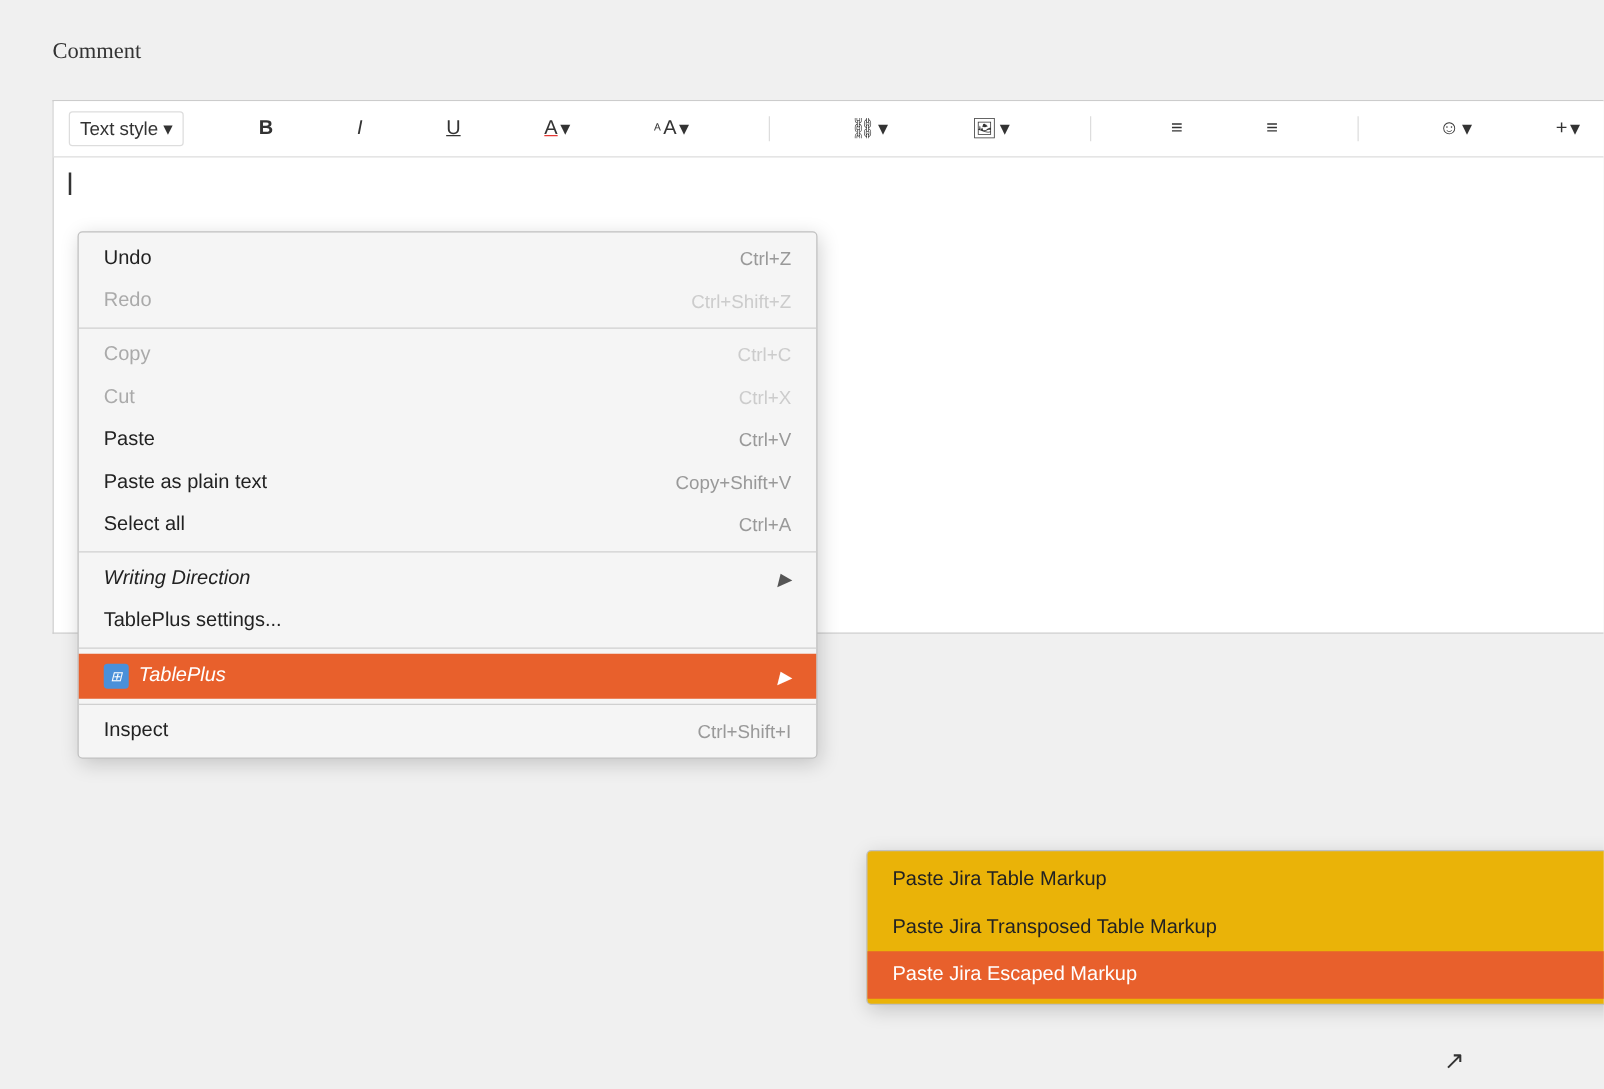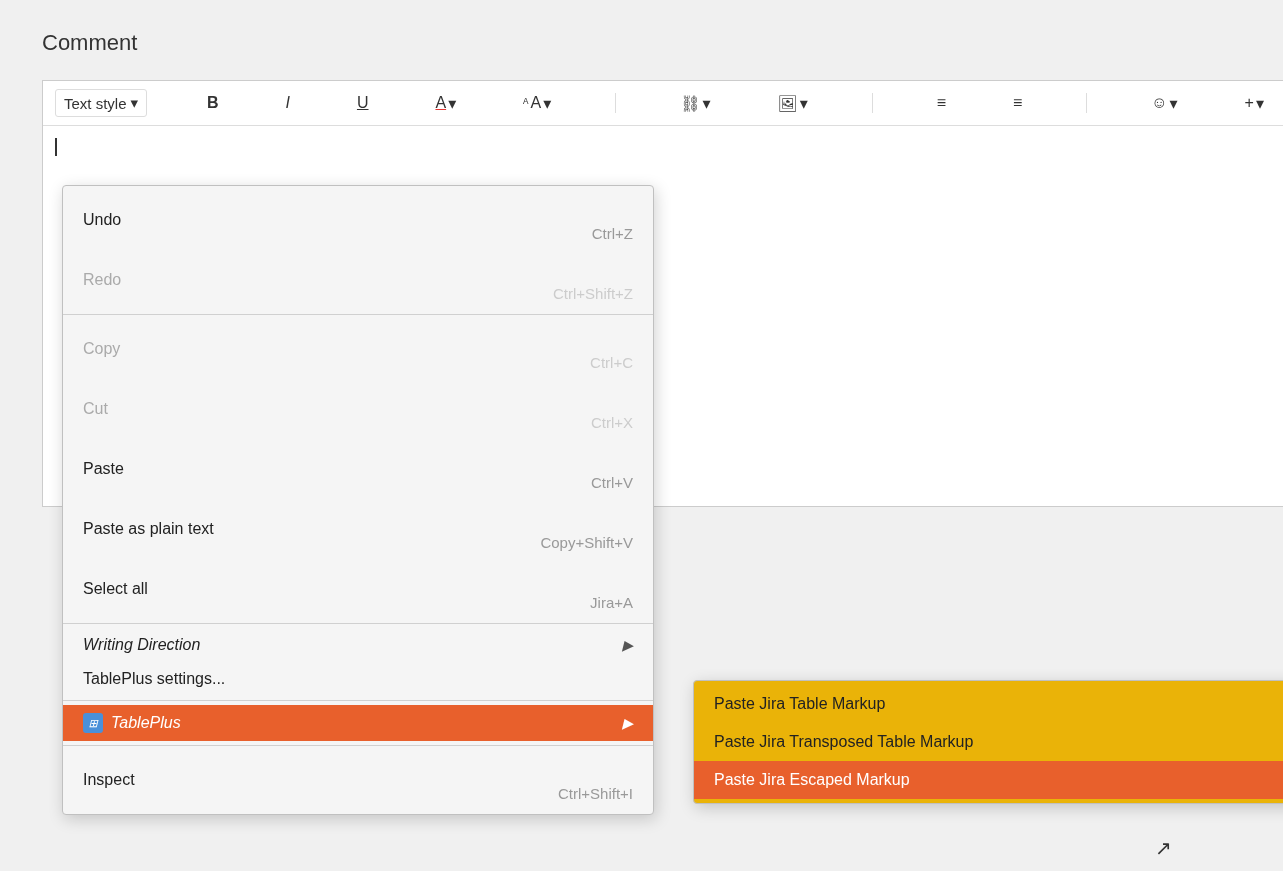--- a/index.html
+++ b/index.html
@@ -16,23 +16,24 @@
       width: 100%;
       height: 100%;
       background: #f0f0f0;
       position: relative;
     }
 
     .comment-label {
       position: absolute;
       top: 30px;
       left: 42px;
-      font-size: 22px;
+      font-size: 18px;
       color: #333;
       font-weight: 400;
+      font-family: Liberation Serif, serif;
     }
 
     .editor-container {
       position: absolute;
       top: 80px;
       left: 42px;
       right: 0;
       background: #fff;
       border: 1px solid #ccc;
       border-right: none;
@@ -127,21 +128,20 @@
     }
 
     .ctx-item.disabled {
       color: #aaa;
       cursor: default;
     }
 
     .ctx-item .shortcut {
       color: #999;
       font-size: 15px;
-      margin-top: 27px;
     }
 
     .ctx-item.disabled .shortcut {
       color: #ccc;
     }
 
     .ctx-separator {
       height: 1px;
       background: #d0d0d0;
       margin: 4px 0;
@@ -316,21 +316,21 @@
       <span class="shortcut">Ctrl+V</span>
     </div>
 
     <div class="ctx-item">
       <span>Paste as plain text</span>
       <span class="shortcut">Copy+Shift+V</span>
     </div>
 
     <div class="ctx-item">
       <span>Select all</span>
-      <span class="shortcut">Jira+A</span>
+      <span class="shortcut">Ctrl+A</span>
     </div>
 
     <div class="ctx-separator"></div>
 
     <div class="ctx-item has-submenu">
       <span>Writing Direction</span>
       <span class="arrow">▶</span>
     </div>
 
     <div class="ctx-item">

